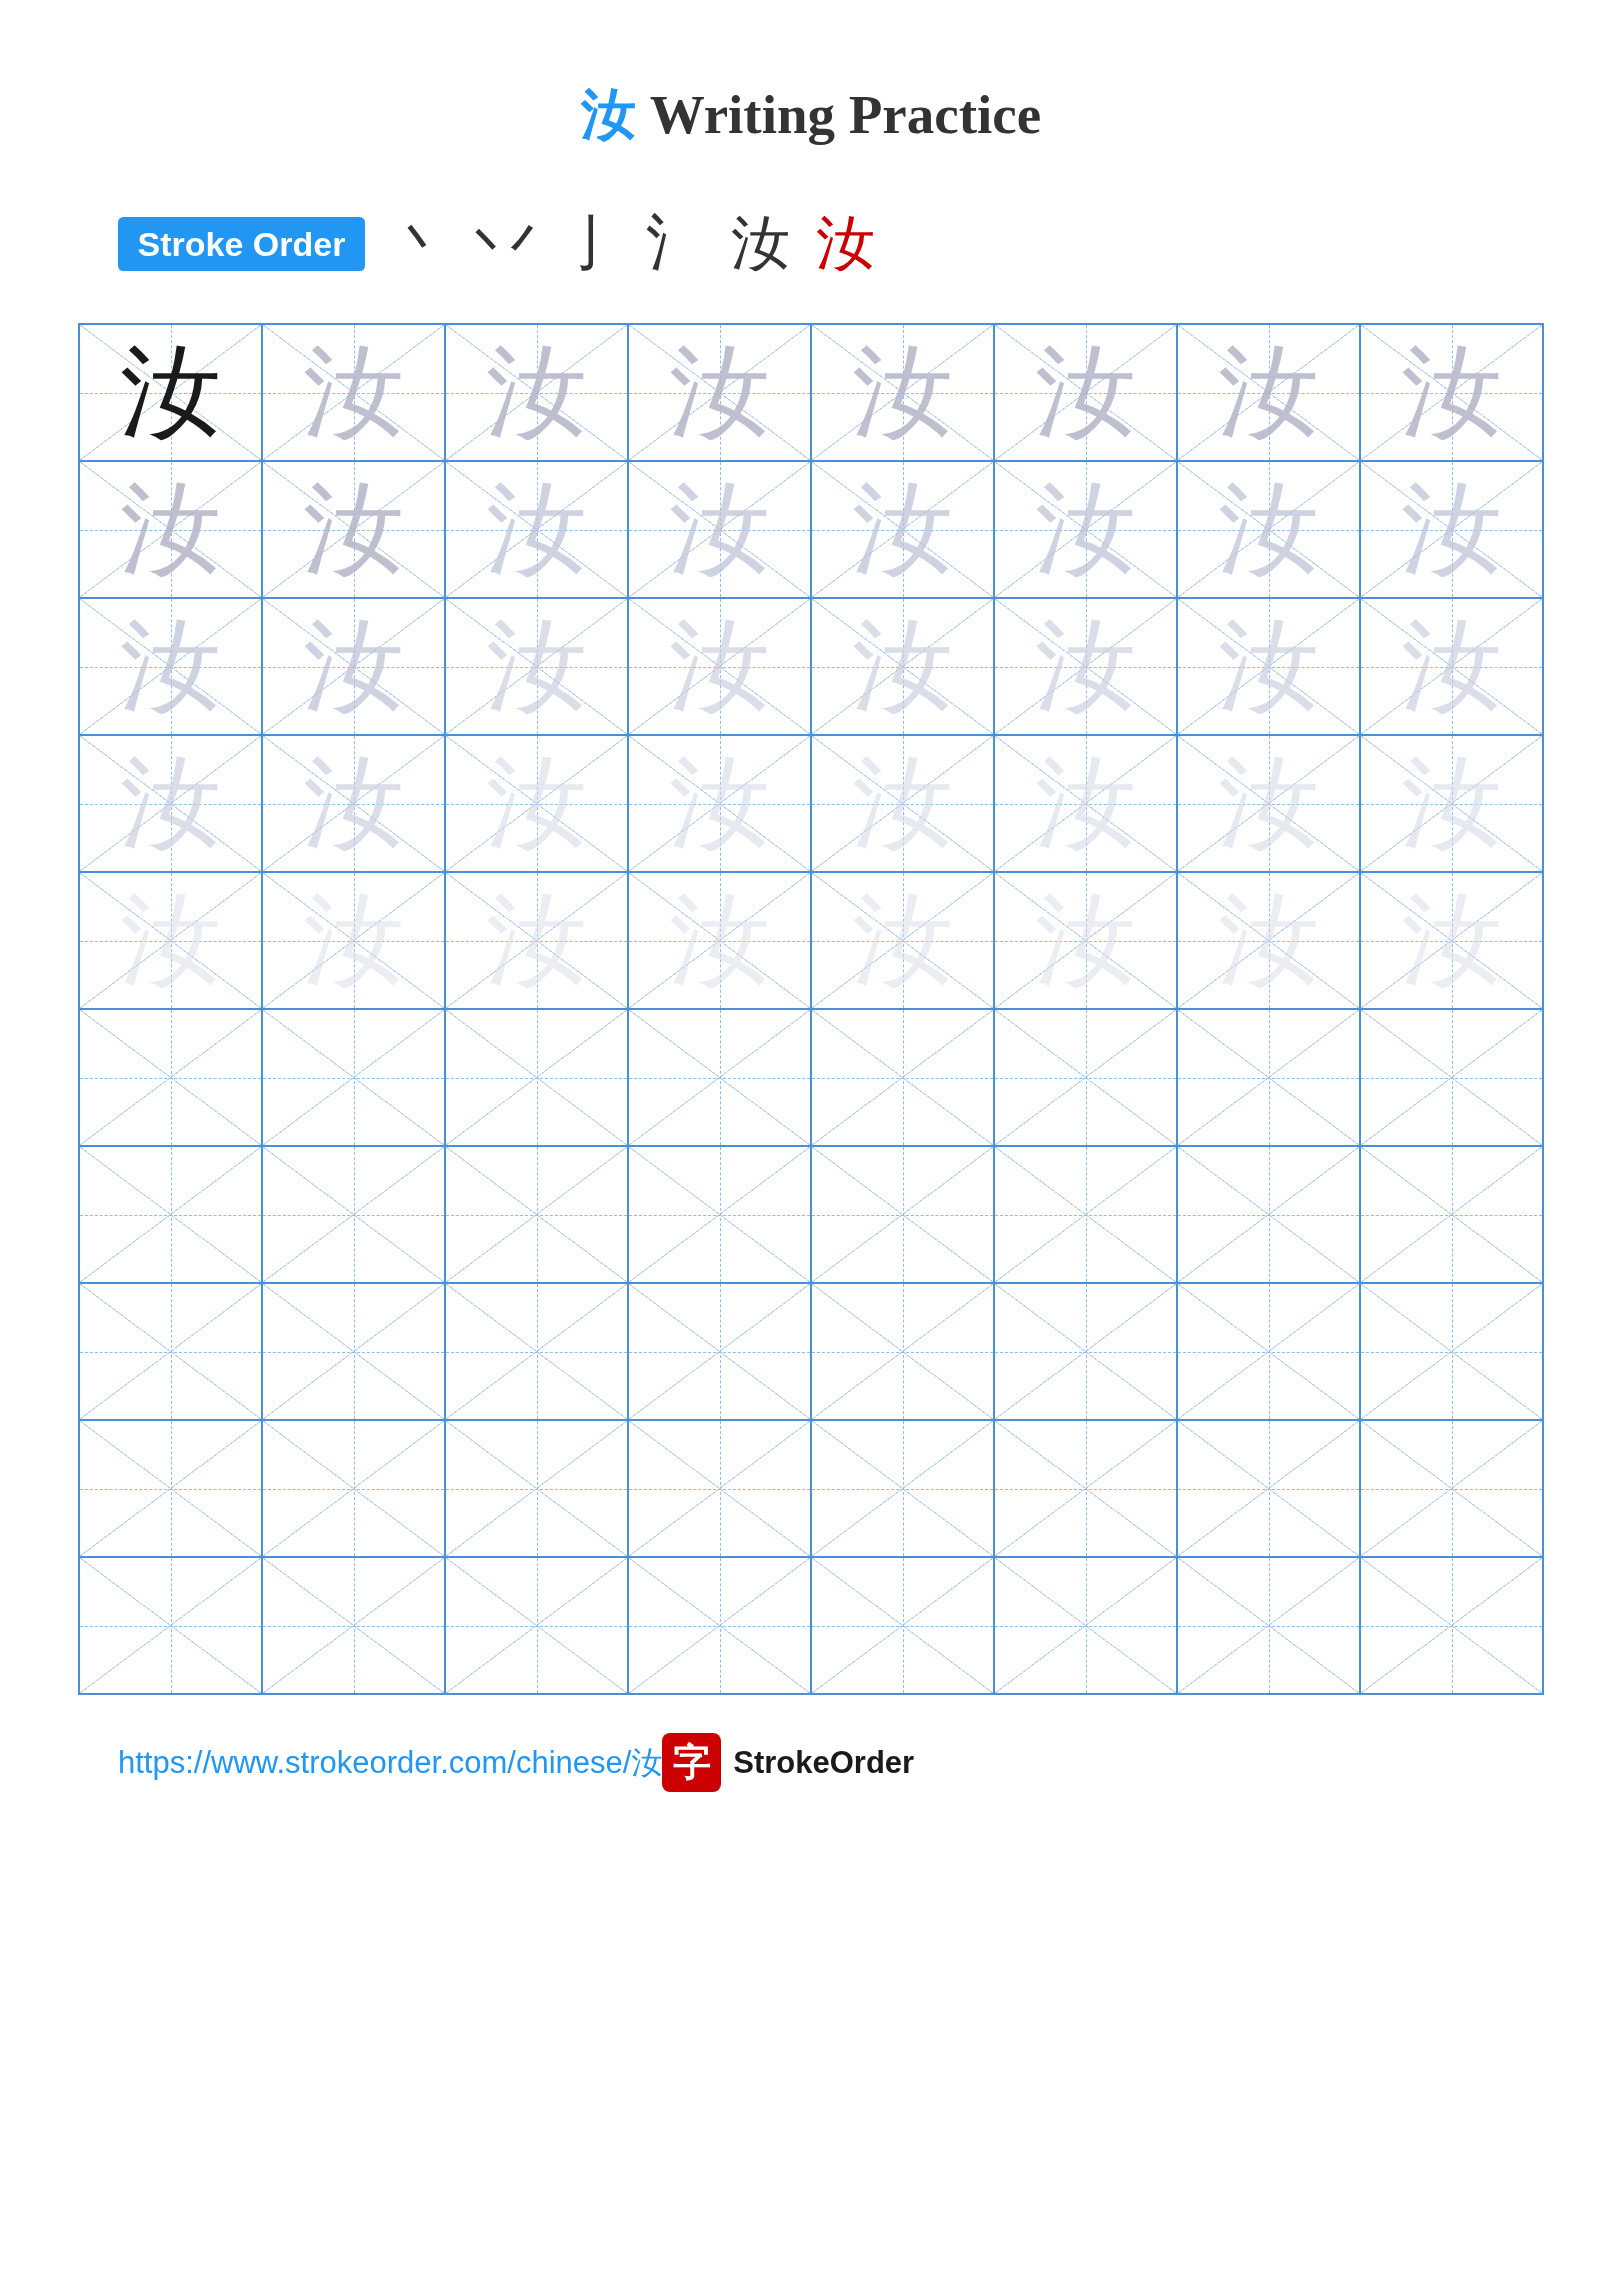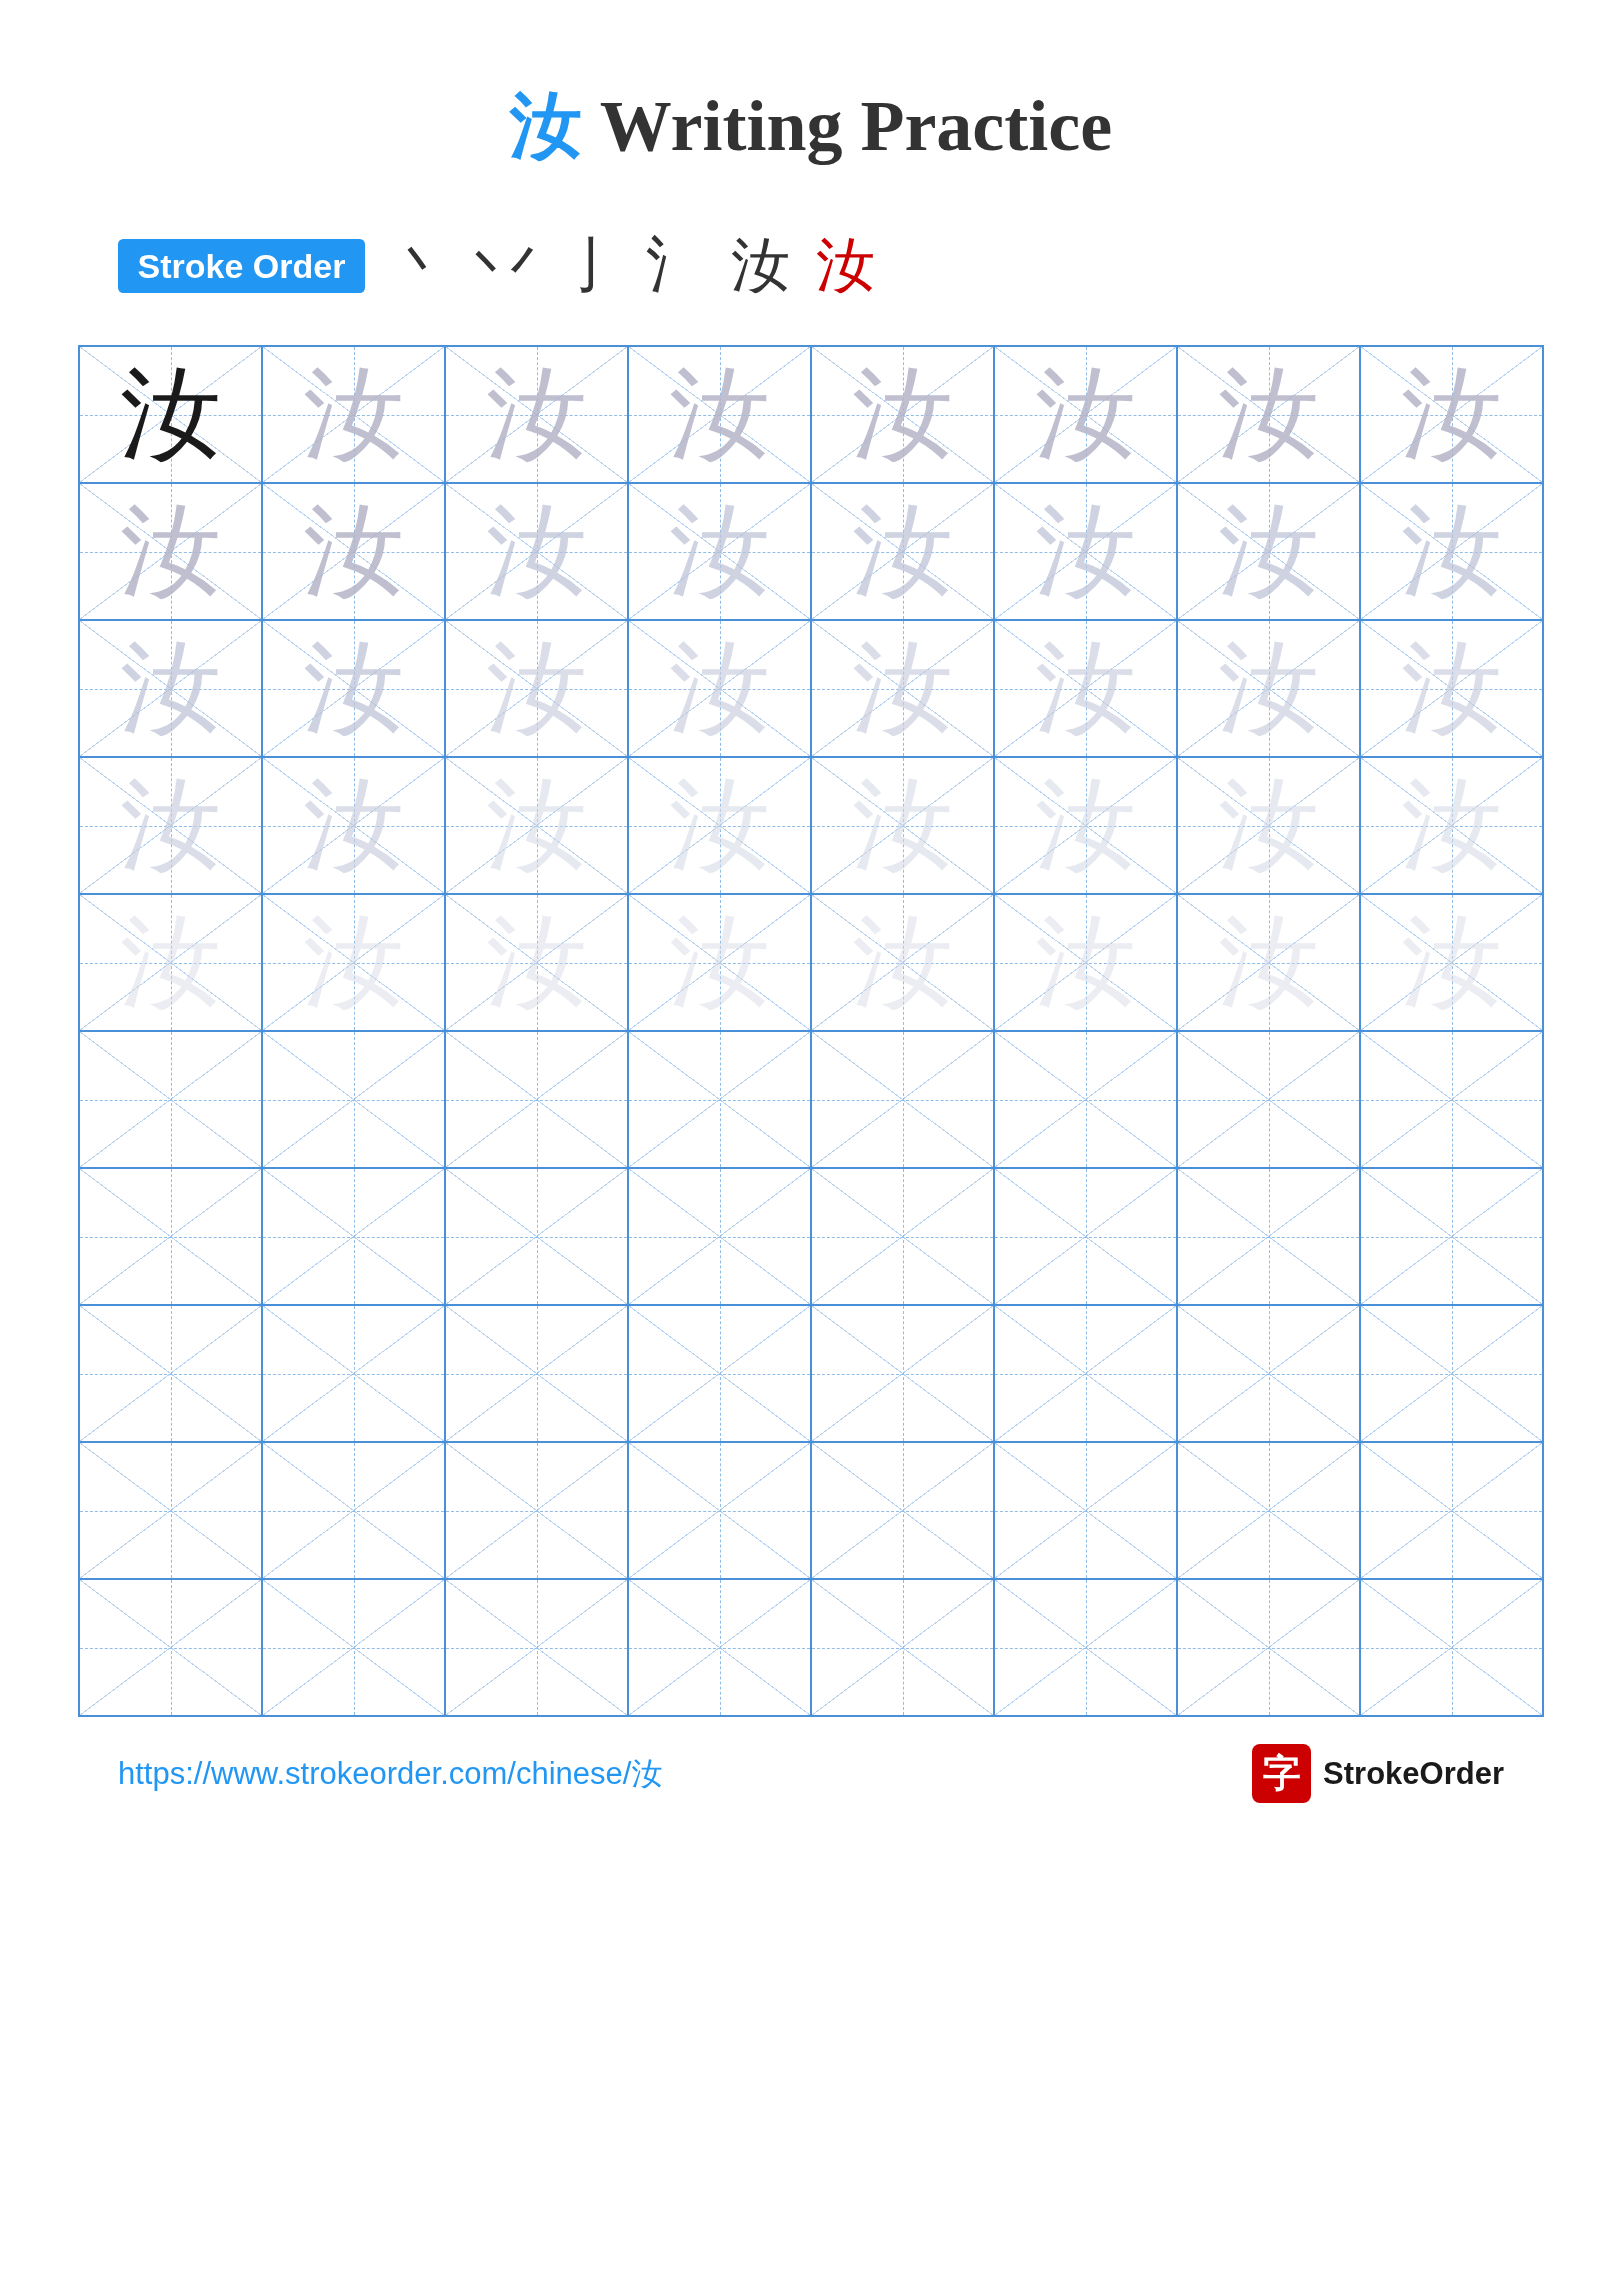--- a/index.html
+++ b/index.html
@@ -17,21 +17,21 @@
       width: 1622px;
       min-height: 2295px;
       background: #fff;
       padding: 52px 79px;
       display: flex;
       flex-direction: column;
       align-items: center;
     }
 
     .title {
-      font-size: 72px;
+      font-size: 55px;
       font-weight: bold;
       color: #333;
       margin-bottom: 52px;
       text-align: center;
       margin-top: 26px;
     }
 
     .title-char {
       color: #2196F3;
     }
@@ -158,22 +158,21 @@
 
     .char-light-5 {
       color: rgba(215, 218, 228, 0.48);
     }
 
     
     .footer {
       width: 100%;
       display: flex;
       align-items: center;
-      justify-content: space-between;
-      margin-top: 27px;
+      margin-top: 38px;
       padding: 0 39px;
     }
 
     .footer-url {
       font-size: 31px;
       color: #2196F3;
       font-family: sans-serif;
     }
 
     .footer-logo {

